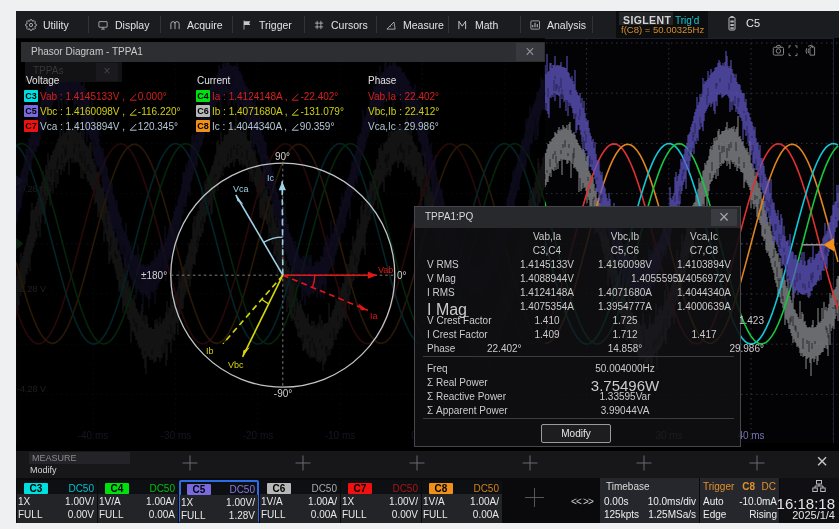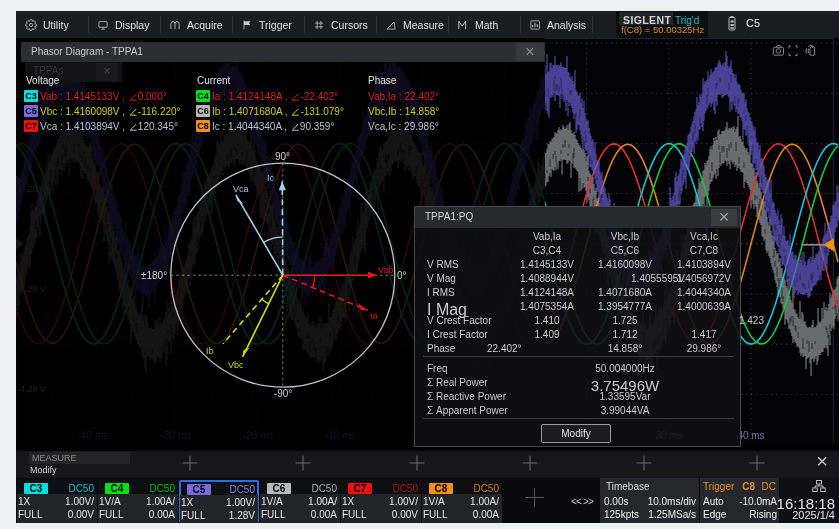--- a/index.html
+++ b/index.html
@@ -151,21 +151,21 @@
     </svg>-22.402°</div>
 <div class="abs" style="left:368px;top:91px;color:#d42020;font-size:10px">Vab,Ia : 22.402°</div>
 <div style="position:absolute;left:24px;top:105px;width:14px;height:12px;background:#7a6ae0;color:#000;font-size:9px;font-weight:bold;text-align:center;line-height:12px;border-radius:1px">C5</div>
 <div class="abs" style="left:40px;top:106px;color:#cfcf10;font-size:10px">Vbc : 1.4160098V , <svg class="ang" width="8" height="8" viewBox="0 0 8 8">
       <path d="M7.2 1 L1.2 7.2 L7.6 7.2" fill="none" stroke="currentColor" stroke-width="1"></path>
     </svg>-116.220°</div>
 <div style="position:absolute;left:196px;top:105px;width:14px;height:12px;background:#b8b8b8;color:#000;font-size:9px;font-weight:bold;text-align:center;line-height:12px;border-radius:1px">C6</div>
 <div class="abs" style="left:212px;top:106px;color:#cfcf10;font-size:10px">Ib : 1.4071680A , <svg class="ang" width="8" height="8" viewBox="0 0 8 8">
       <path d="M7.2 1 L1.2 7.2 L7.6 7.2" fill="none" stroke="currentColor" stroke-width="1"></path>
     </svg>-131.079°</div>
-<div class="abs" style="left:368px;top:106px;color:#cfcf10;font-size:10px">Vbc,Ib : 14.858°</div>
+<div class="abs" style="left:368px;top:106px;color:#cfcf10;font-size:10px">Vbc,Ib : 22.412°</div>
 <div style="position:absolute;left:24px;top:120px;width:14px;height:12px;background:#f01010;color:#000;font-size:9px;font-weight:bold;text-align:center;line-height:12px;border-radius:1px">C7</div>
 <div class="abs" style="left:40px;top:121px;color:#b4c6d2;font-size:10px">Vca : 1.4103894V , <svg class="ang" width="8" height="8" viewBox="0 0 8 8">
       <path d="M7.2 1 L1.2 7.2 L7.6 7.2" fill="none" stroke="currentColor" stroke-width="1"></path>
     </svg>120.345°</div>
 <div style="position:absolute;left:196px;top:120px;width:14px;height:12px;background:#f09018;color:#000;font-size:9px;font-weight:bold;text-align:center;line-height:12px;border-radius:1px">C8</div>
 <div class="abs" style="left:212px;top:121px;color:#b4c6d2;font-size:10px">Ic : 1.4044340A , <svg class="ang" width="8" height="8" viewBox="0 0 8 8">
       <path d="M7.2 1 L1.2 7.2 L7.6 7.2" fill="none" stroke="currentColor" stroke-width="1"></path>
     </svg>90.359°</div>
 <div class="abs" style="left:368px;top:121px;color:#b4c6d2;font-size:10px">Vca,Ic : 29.986°</div>
 <svg width="823" height="405" viewBox="16 38 823 405" style="position:absolute;left:16px;top:38px" font-family="Liberation Sans, sans-serif">
@@ -233,21 +233,21 @@
     <div style="position:absolute;left:72px;top:108px;width:120px;text-align:center;color:#cbcbcb;font-size:10px">1.410</div>
     <div style="position:absolute;left:150px;top:108px;width:120px;text-align:center;color:#cbcbcb;font-size:10px">1.725</div>
     <div style="position:absolute;left:229px;top:108px;width:120px;text-align:right;color:#cbcbcb;font-size:10px">1.423</div>
 <div style="position:absolute;left:12px;top:122px;color:#cbcbcb;font-size:10px">I Crest Factor</div>
     <div style="position:absolute;left:72px;top:122px;width:120px;text-align:center;color:#cbcbcb;font-size:10px">1.409</div>
     <div style="position:absolute;left:150px;top:122px;width:120px;text-align:center;color:#cbcbcb;font-size:10px">1.712</div>
     <div style="position:absolute;left:229px;top:122px;width:120px;text-align:center;color:#cbcbcb;font-size:10px">1.417</div>
 <div style="position:absolute;left:12px;top:136px;color:#cbcbcb;font-size:10px">Phase</div>
     <div style="position:absolute;left:72px;top:136px;width:120px;color:#cbcbcb;font-size:10px">22.402°</div>
     <div style="position:absolute;left:150px;top:136px;width:120px;text-align:center;color:#cbcbcb;font-size:10px">14.858°</div>
-    <div style="position:absolute;left:229px;top:136px;width:120px;text-align:center;color:#cbcbcb;font-size:10px">29.986°</div>
+    <div style="position:absolute;left:229px;top:136px;width:120px;text-align:right;color:#cbcbcb;font-size:10px">29.986°</div>
 <div style="position:absolute;left:8px;top:149px;width:311px;border-top:1px solid #3a3b40"></div>
 <div style="position:absolute;left:12px;top:156px;color:#cbcbcb;font-size:10px">Freq</div>
 <div style="position:absolute;left:150px;top:156px;width:120px;text-align:center;color:#cbcbcb;font-size:10px">50.004000Hz</div>
 <div style="position:absolute;left:12px;top:170px;color:#cbcbcb;font-size:10px">Σ Real Power</div>
 <div style="position:absolute;left:150px;top:170px;width:120px;text-align:center;color:#cbcbcb;font-size:15px">3.75496W</div>
 <div style="position:absolute;left:12px;top:184px;color:#cbcbcb;font-size:10px">Σ Reactive Power</div>
 <div style="position:absolute;left:150px;top:184px;width:120px;text-align:center;color:#cbcbcb;font-size:10px">1.33595Var</div>
 <div style="position:absolute;left:12px;top:198px;color:#cbcbcb;font-size:10px">Σ Apparent Power</div>
 <div style="position:absolute;left:150px;top:198px;width:120px;text-align:center;color:#cbcbcb;font-size:10px">3.99044VA</div>
 <div style="position:absolute;left:8px;top:211px;width:311px;border-top:1px solid #3a3b40"></div>

